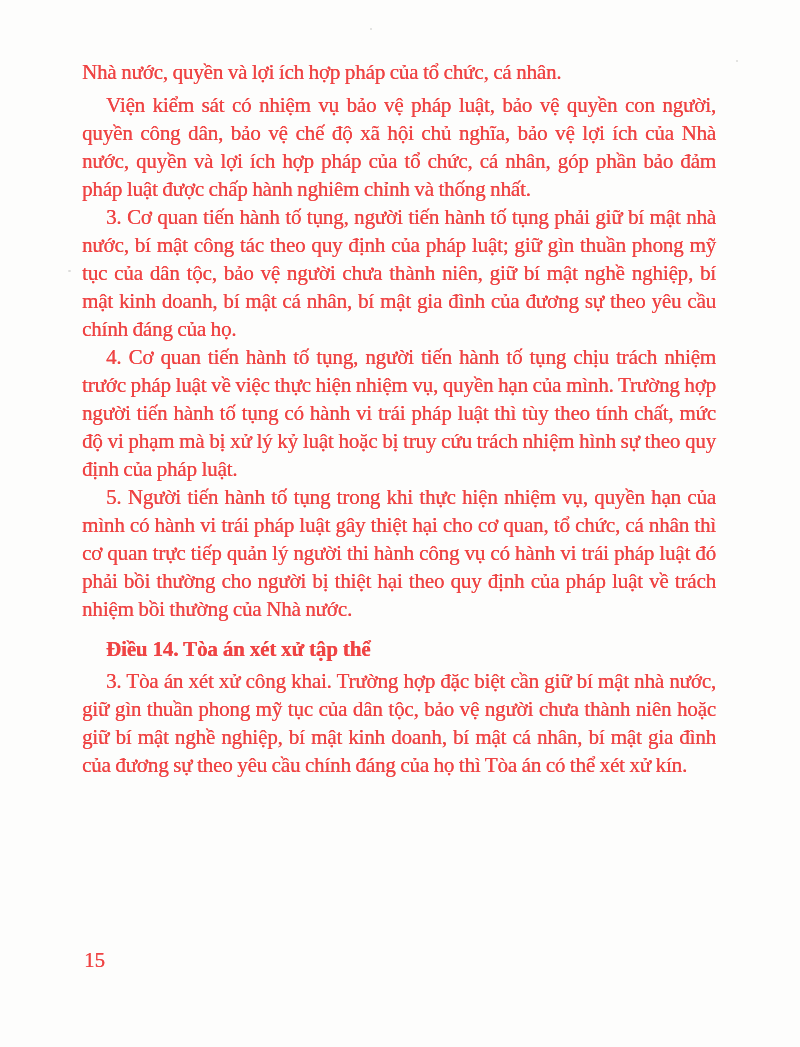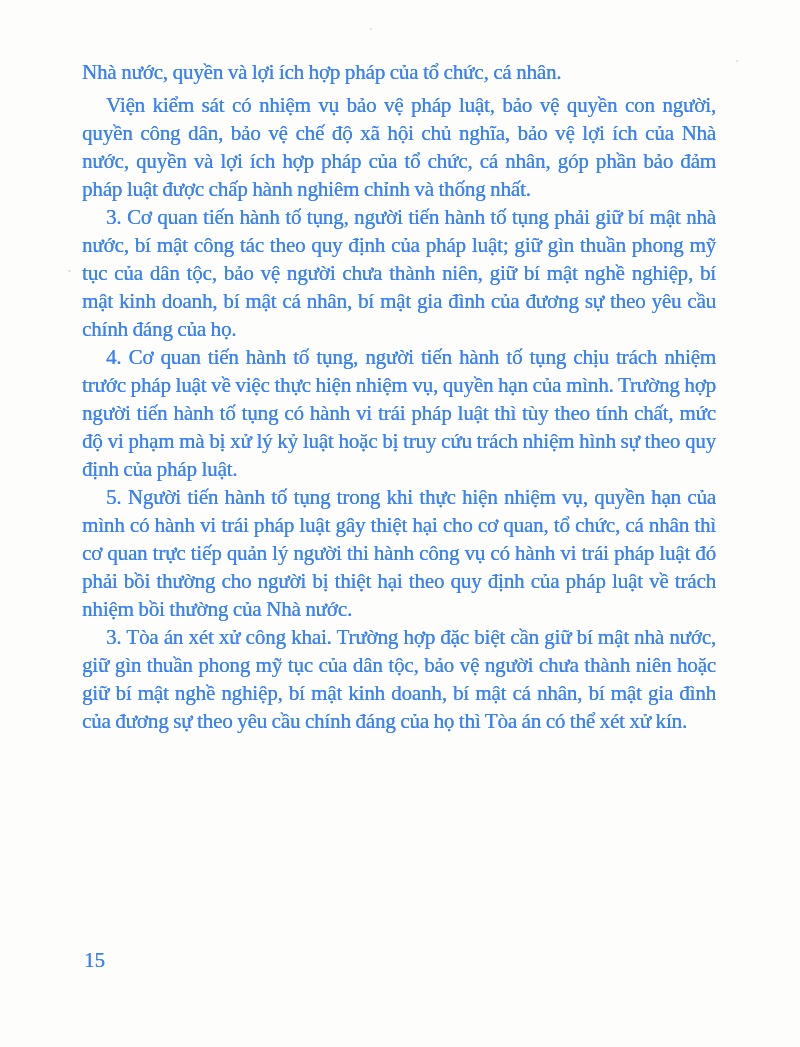--- a/index.html
+++ b/index.html
@@ -7,21 +7,21 @@
     padding: 0;
     background: #ffffff;
   }
   .page {
     position: relative;
     width: 800px;
     height: 1047px;
     background: #fdfdfc;
     overflow: hidden;
     font-family: "Liberation Serif", serif;
-    color: #3b82f6;
+    color: #ef4444;
   }
   .text-block {
     position: absolute;
     left: 82px;
     top: 58px;
     width: 634px;
   }
   .para {
     margin: 0;
     font-size: 21px;
@@ -79,20 +79,21 @@
     <p class="para continuation">Nhà nước, quyền và lợi ích hợp pháp của tổ chức, cá nhân.</p>
 
     <p class="para">Viện kiểm sát có nhiệm vụ bảo vệ pháp luật, bảo vệ quyền con người, quyền công dân, bảo vệ chế độ xã hội chủ nghĩa, bảo vệ lợi ích của Nhà nước, quyền và lợi ích hợp pháp của tổ chức, cá nhân, góp phần bảo đảm pháp luật được chấp hành nghiêm chỉnh và thống nhất.</p>
 
     <p class="para">3. Cơ quan tiến hành tố tụng, người tiến hành tố tụng phải giữ bí mật nhà nước, bí mật công tác theo quy định của pháp luật; giữ gìn thuần phong mỹ tục của dân tộc, bảo vệ người chưa thành niên, giữ bí mật nghề nghiệp, bí mật kinh doanh, bí mật cá nhân, bí mật gia đình của đương sự theo yêu cầu chính đáng của họ.</p>
 
     <p class="para">4. Cơ quan tiến hành tố tụng, người tiến hành tố tụng chịu trách nhiệm trước pháp luật về việc thực hiện nhiệm vụ, quyền hạn của mình. Trường hợp người tiến hành tố tụng có hành vi trái pháp luật thì tùy theo tính chất, mức độ vi phạm mà bị xử lý kỷ luật hoặc bị truy cứu trách nhiệm hình sự theo quy định của pháp luật.</p>
 
     <p class="para">5. Người tiến hành tố tụng trong khi thực hiện nhiệm vụ, quyền hạn của mình có hành vi trái pháp luật gây thiệt hại cho cơ quan, tổ chức, cá nhân thì cơ quan trực tiếp quản lý người thi hành công vụ có hành vi trái pháp luật đó phải bồi thường cho người bị thiệt hại theo quy định của pháp luật về trách nhiệm bồi thường của Nhà nước.</p>
 
+    <h2 class="article-heading">Điều 14. Tòa án xét xử tập thể</h2>
 
 
 
 
     <p class="para">3. Tòa án xét xử công khai. Trường hợp đặc biệt cần giữ bí mật nhà nước, giữ gìn thuần phong mỹ tục của dân tộc, bảo vệ người chưa thành niên hoặc giữ bí mật nghề nghiệp, bí mật kinh doanh, bí mật cá nhân, bí mật gia đình của đương sự theo yêu cầu chính đáng của họ thì Tòa án có thể xét xử kín.</p>
 
   </div>
 
   <div class="page-number">15</div>
 

